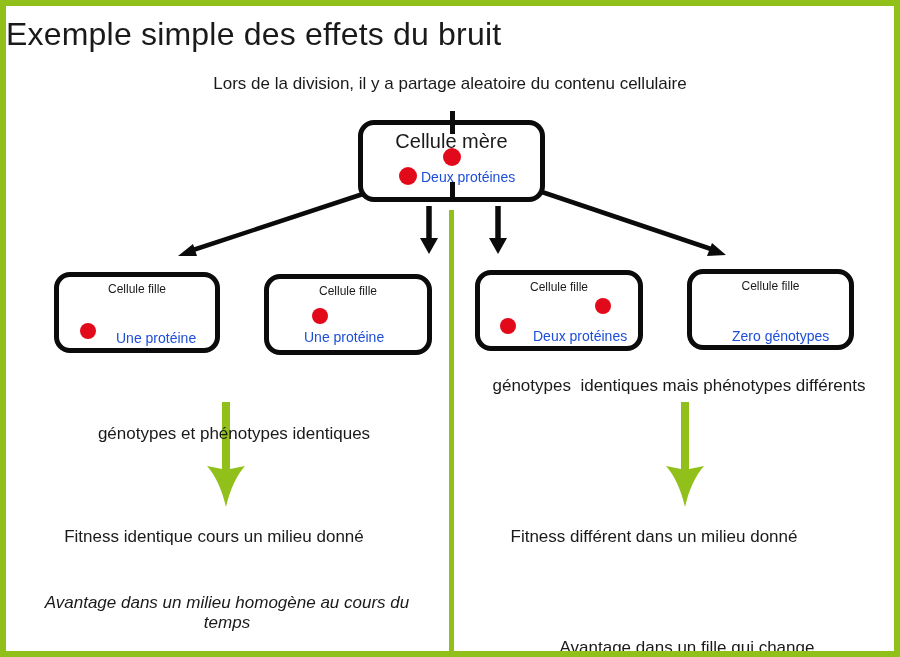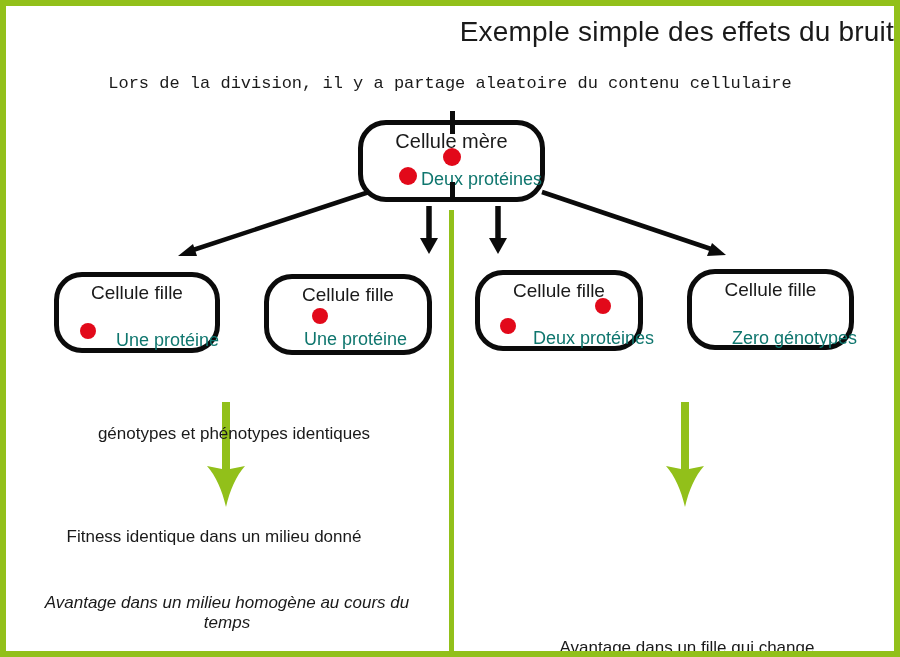--- a/index.html
+++ b/index.html
@@ -9,52 +9,51 @@
     box-sizing:border-box;
     background:#ffffff;
     border:6px solid #92c01a;
     font-family:"Liberation Sans", sans-serif;
     color:#1a1a1a;
     overflow:hidden;
   }
   .abs{position:absolute;}
   .title{
     left:0;right:0;top:10px;
-    text-align:right;
-    font-size:28px;
+    text-align:left;
+    font-size:32px;
     letter-spacing:0.2px;
   }
   .subtitle{
     left:0;right:0;top:68px;
     text-align:center;
     font-size:17px;
-    font-family:Liberation Mono, monospace;
   }
   .cellbox{
     box-sizing:border-box;
     background:#ffffff;
     border:5px solid #0b0b0b;
-    border-radius:28px;
+    border-radius:16px;
   }
   .cell-label{
     position:absolute;left:0;right:0;top:5px;
     text-align:center;
-    font-size:19px;
+    font-size:12px;
     color:#1a1a1a;
   }
   .mother .cell-label{font-size:20px;}
   .dot{
     position:absolute;
     border-radius:50%;
     background:#e2091a;
   }
   .protein-label{
     position:absolute;
-    font-size:18px;
-    color:#0f766e;
+    font-size:14px;
+    color:#1d4ed8;
     white-space:nowrap;
   }
   .tick{
     position:absolute;
     width:5px;
     background:#0b0b0b;
   }
   .divider{
     position:absolute;
     width:5px;
@@ -150,22 +149,24 @@
     <div class="dot" style="left:20px;top:43px;width:16px;height:16px;"></div>
     <div class="protein-label" style="left:53px;top:53px;">Deux protéines</div>
   </div>
 
   <div class="abs cellbox" style="left:681px;top:263px;width:167px;height:81px;">
     <div class="cell-label">Cellule fille</div>
     <div class="protein-label" style="left:40px;top:54px;">Zero génotypes</div>
   </div>
 
   <div class="caption" style="left:28px;top:370px;margin-top:48px;">génotypes et phénotypes identiques</div>
+  <div class="caption" style="left:473px;top:370px;">génotypes  identiques mais phénotypes différents</div>
 
-  <div class="caption" style="left:8px;top:521px;">Fitness identique dans un milieu donné</div>
+  <div class="caption" style="left:8px;top:521px;">Fitness identique cours un milieu donné</div>
+  <div class="caption" style="left:448px;top:521px;">Fitness différent dans un milieu donné</div>
 
   <div class="caption" style="left:15px;top:587px;width:412px;font-style:italic;">Avantage dans un milieu homogène au cours du temps</div>
   <div class="caption" style="left:481px;top:587px;line-height:1.28;">
     <div>Avantage dans un fille qui change</div>
     
   </div>
 
 </div>
 
 </body></html>

